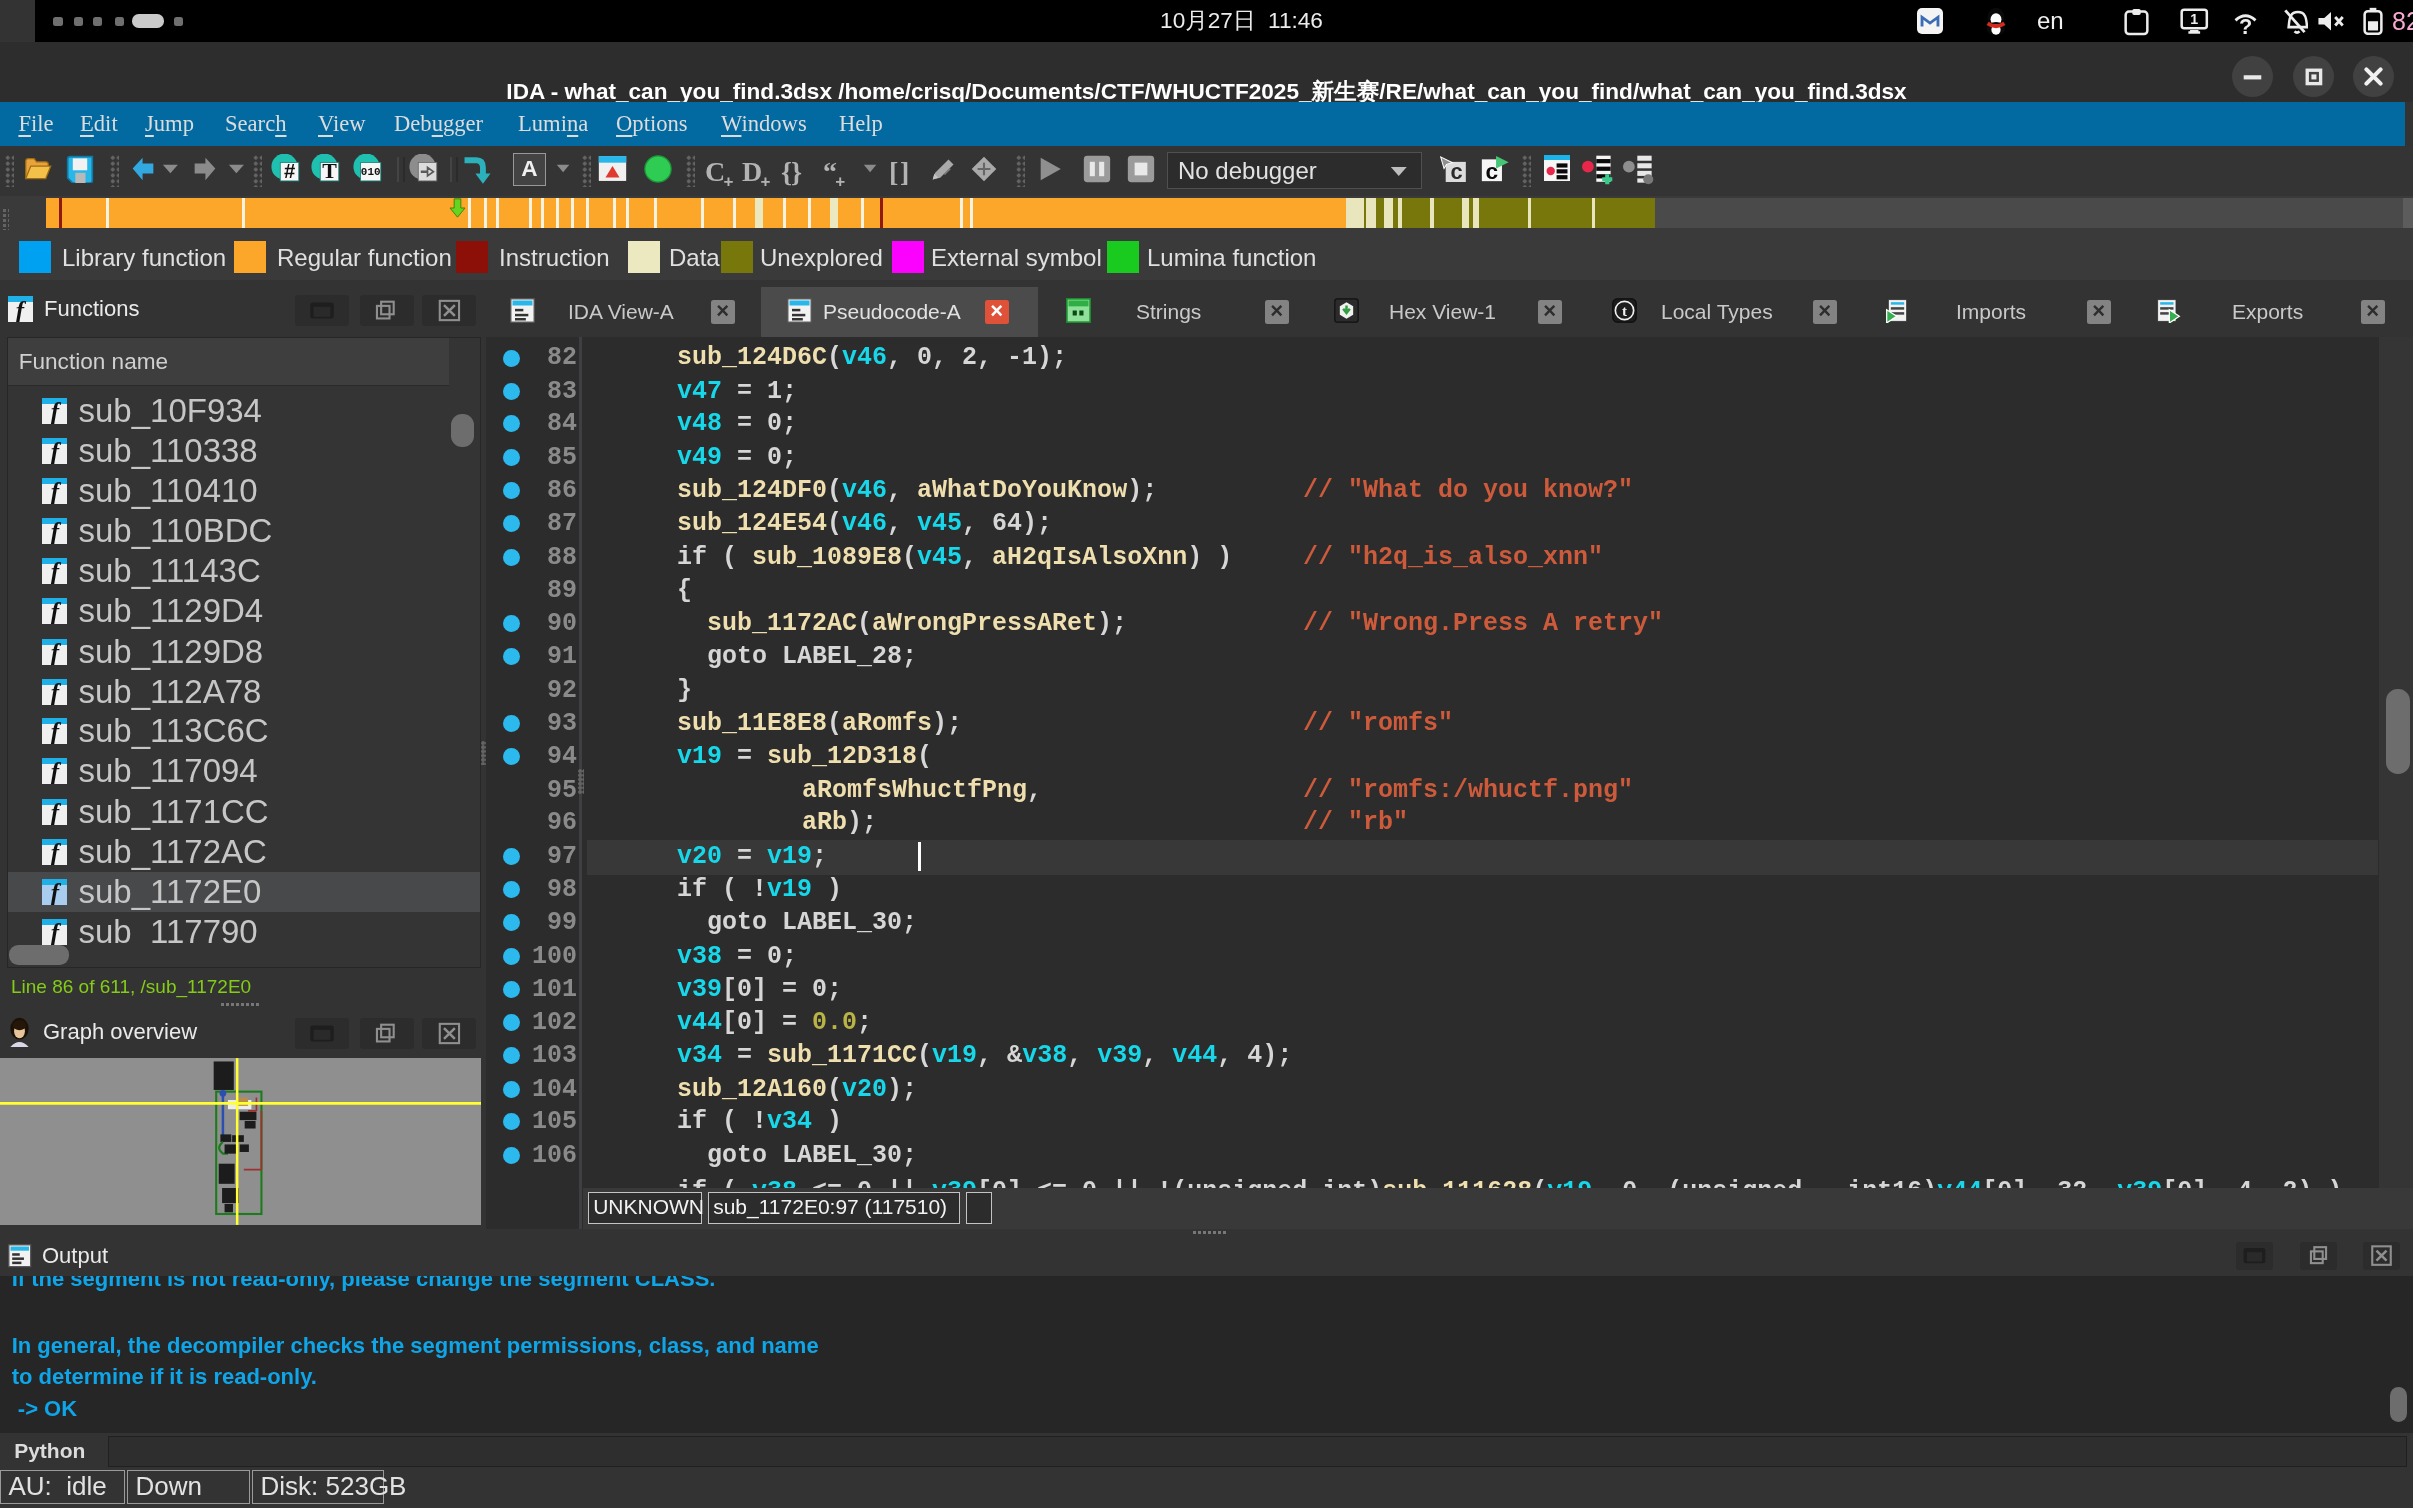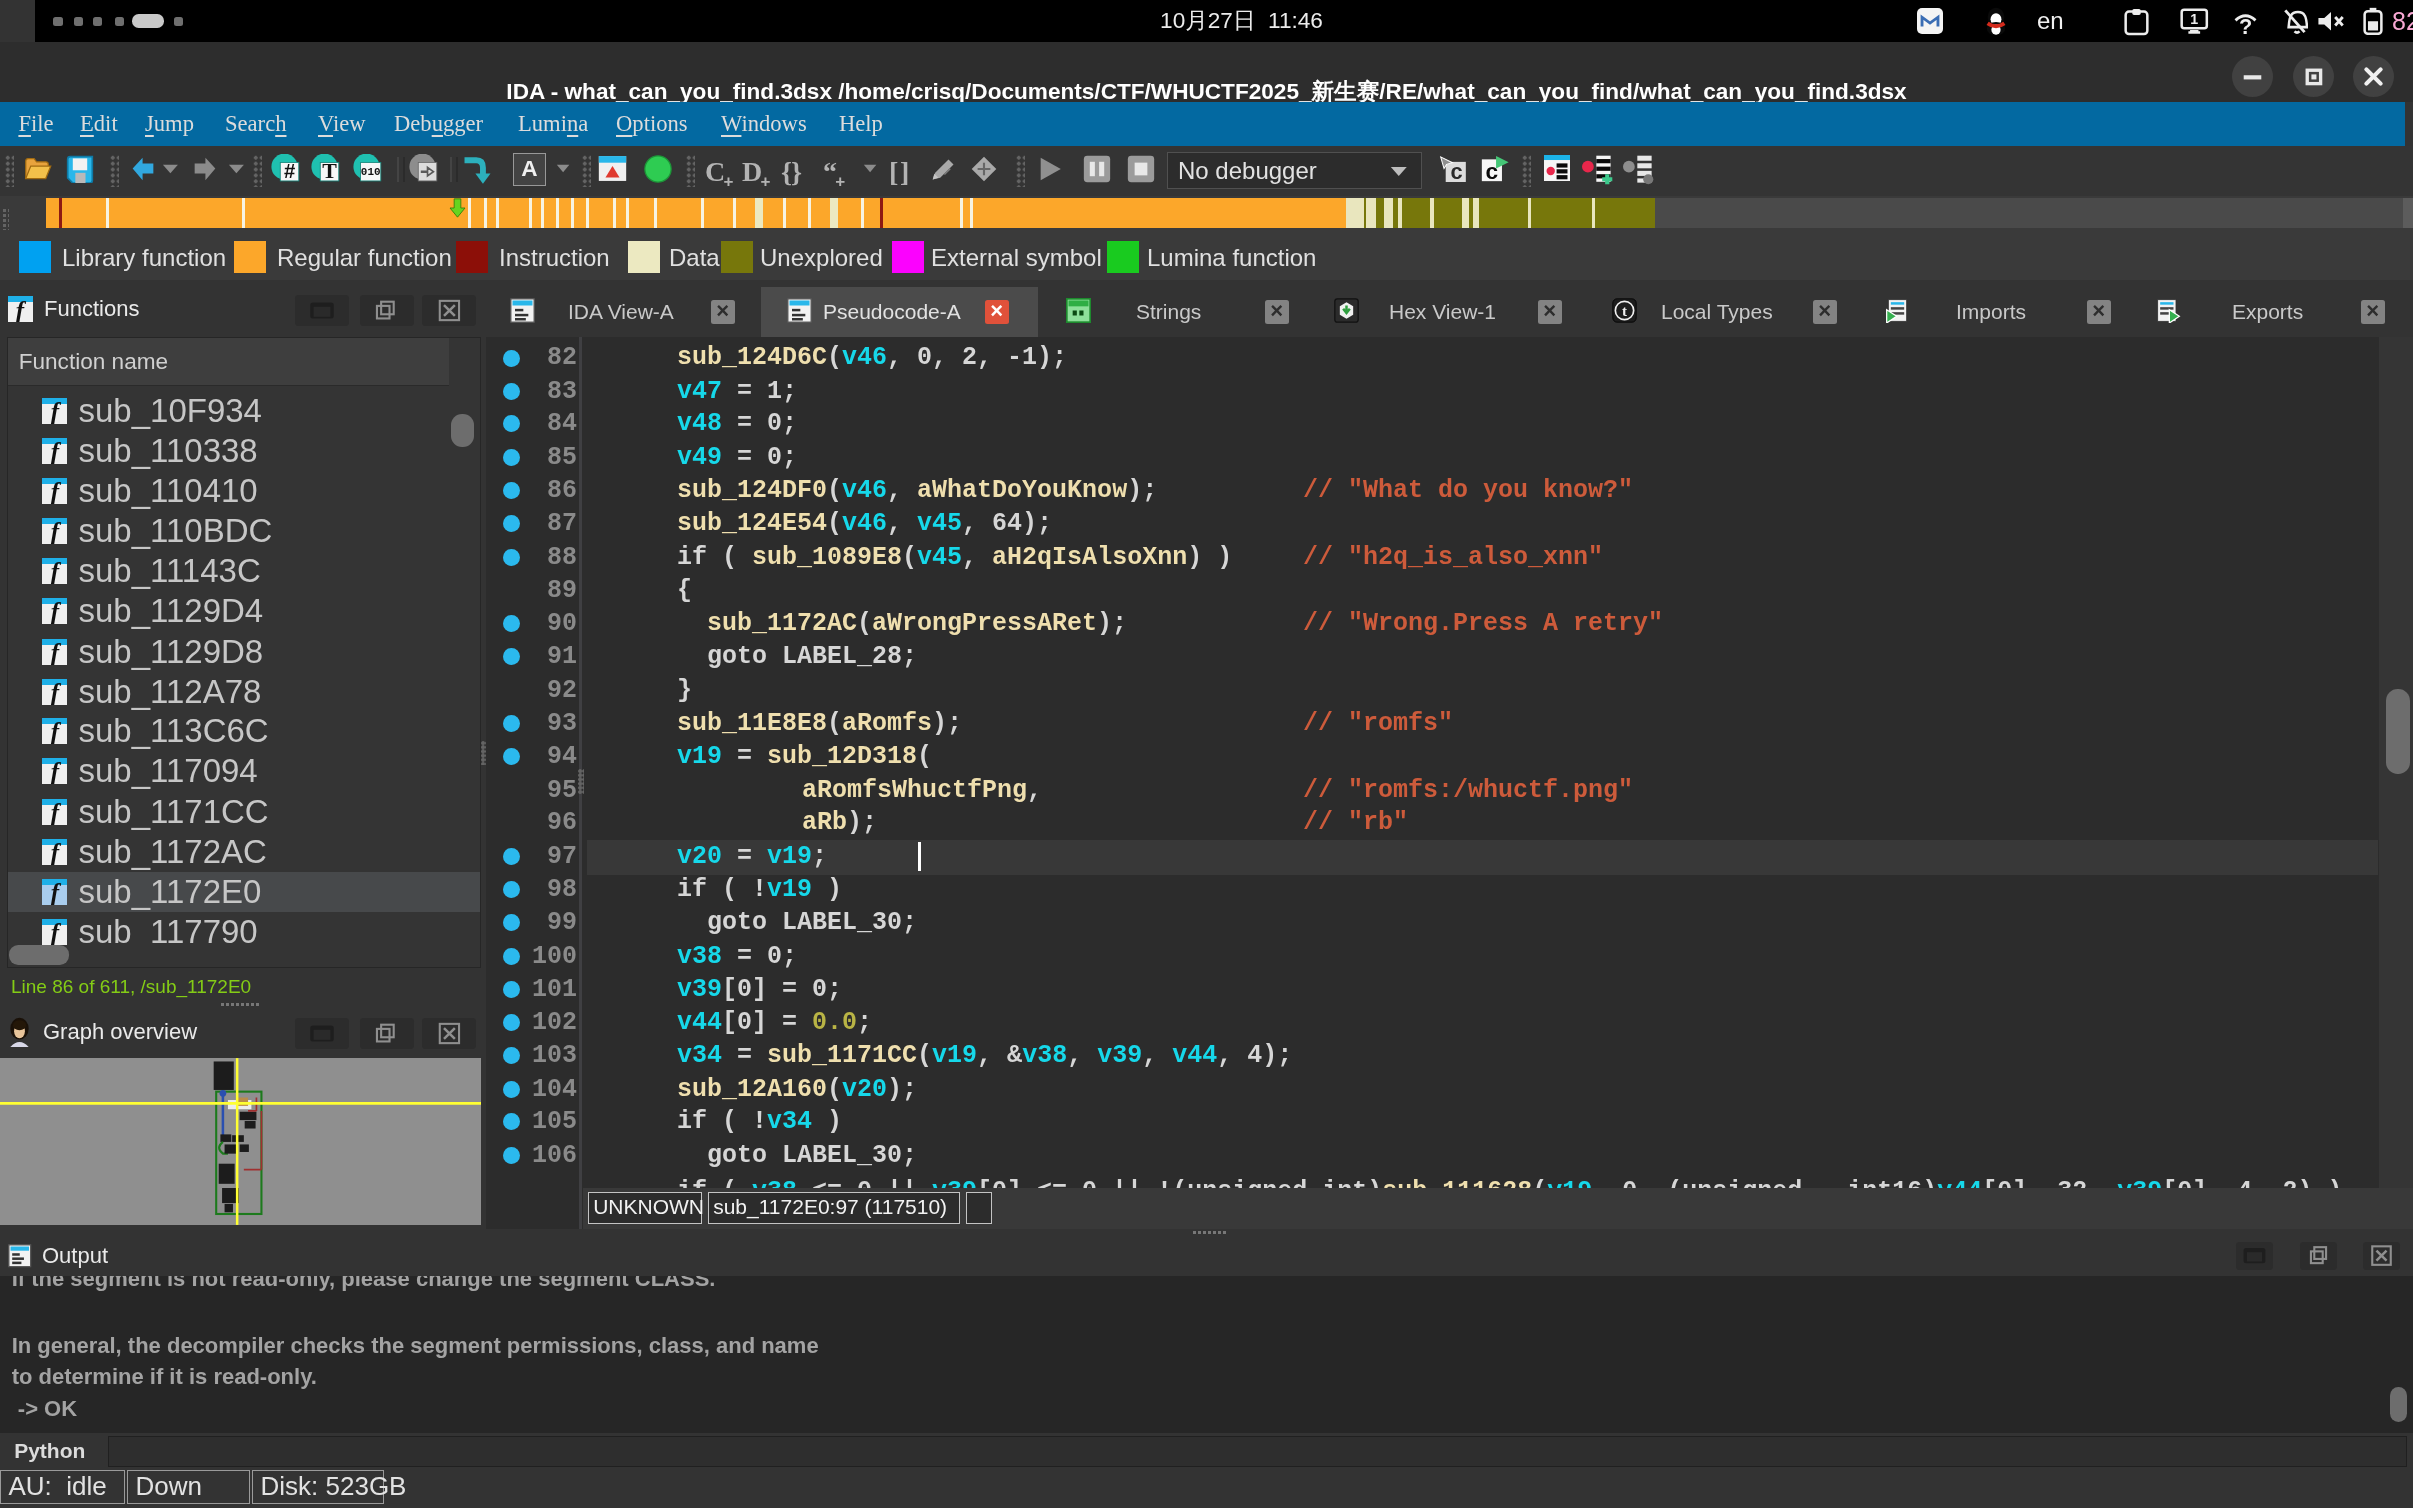--- a/index.html
+++ b/index.html
@@ -55,21 +55,21 @@
 .lnum{position:absolute;left:0px;top:0;width:91px;height:34px;line-height:34px;text-align:right;color:#8a8a8a;}
 .bdot{position:absolute;left:17px;top:8.4px;width:17px;height:17px;border-radius:50%;background:#2bb9ee;}
 .fn{color:#efdfae;}
 .vr{color:#16d8ea;}
 .cm{position:absolute;left:656px;color:#cd5b3b;}
 .ol{color:#b9b445;}
 .wicon{position:absolute;top:11px;width:25px;height:25px;}
 .sb2{position:absolute;top:855px;height:32px;background:#2c2c2c;border:1.7px solid #c4c4c4;color:#f2f2f2;font-size:21px;line-height:28.5px;text-align:left;padding-left:4.2px;white-space:nowrap;}
 
 #outhdr{left:0;top:1235px;width:2413px;height:41px;background:#333;}
-#outbox{left:0;top:1276px;width:2413px;height:157px;background:#262626;color:#a3a3a3;font-weight:bold;font-size:22px;}
+#outbox{left:0;top:1276px;width:2413px;height:157px;background:#262626;color:#0ea5e9;font-weight:bold;font-size:22px;}
 #pyrow{left:0;top:1433px;width:2413px;height:35px;background:#333;}
 #statusrow{left:0;top:1468px;width:2413px;height:40px;background:#333;}
 .sbox{position:absolute;top:1.7px;height:34px;border:1.7px solid #9a9a9a;color:#e2e2e2;font-size:26px;line-height:30px;padding-left:7.5px;background:#333;white-space:nowrap;}
 .panelbtn{position:absolute;width:54px;height:31px;background:#2c2c2c;border-radius:3.4px;}
 </style></head>
 <body>
 <div id="page">
   <div id="sysbar" class="abs">
     <div class="sdot" style="left:18.4px"></div>
     <div class="sdot" style="left:39px"></div>

